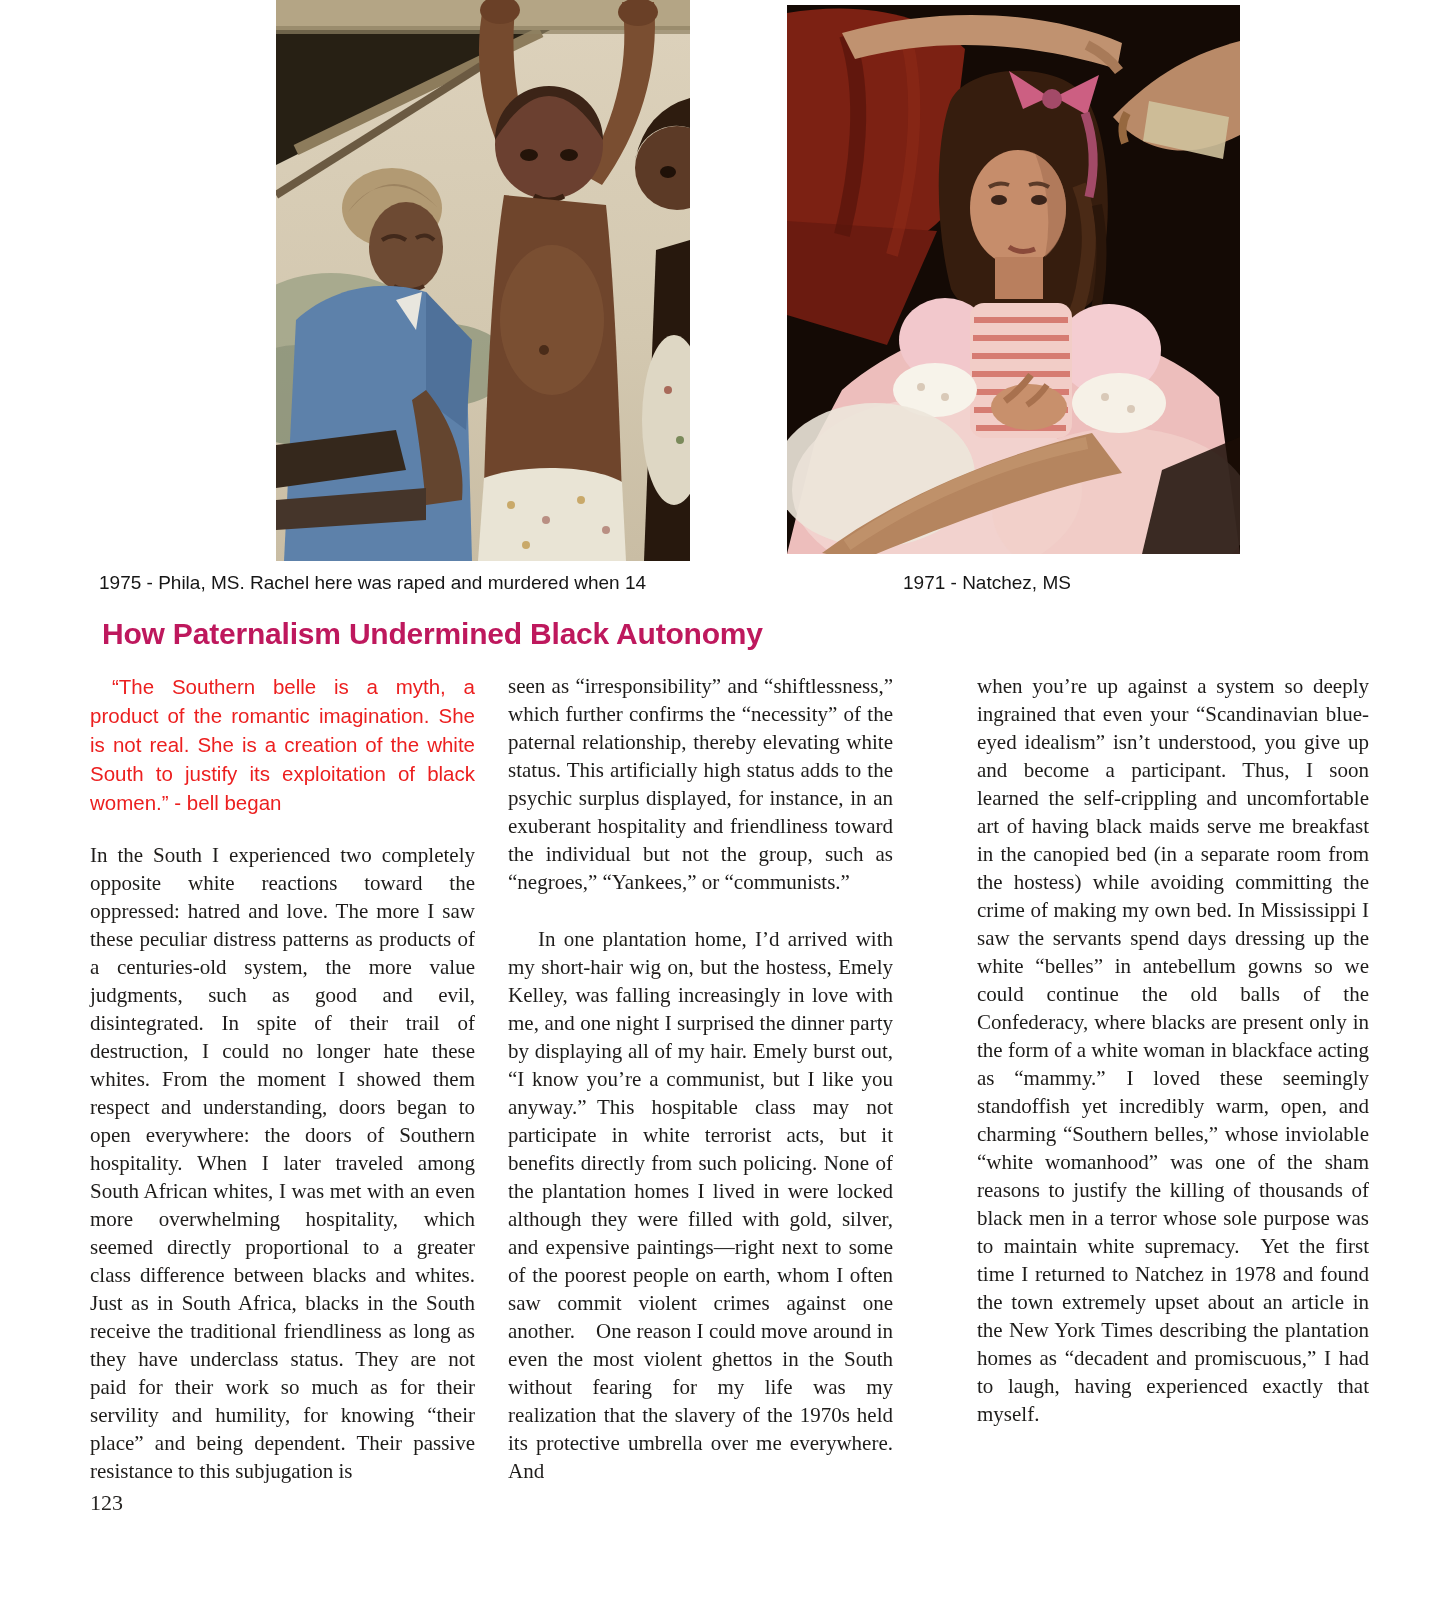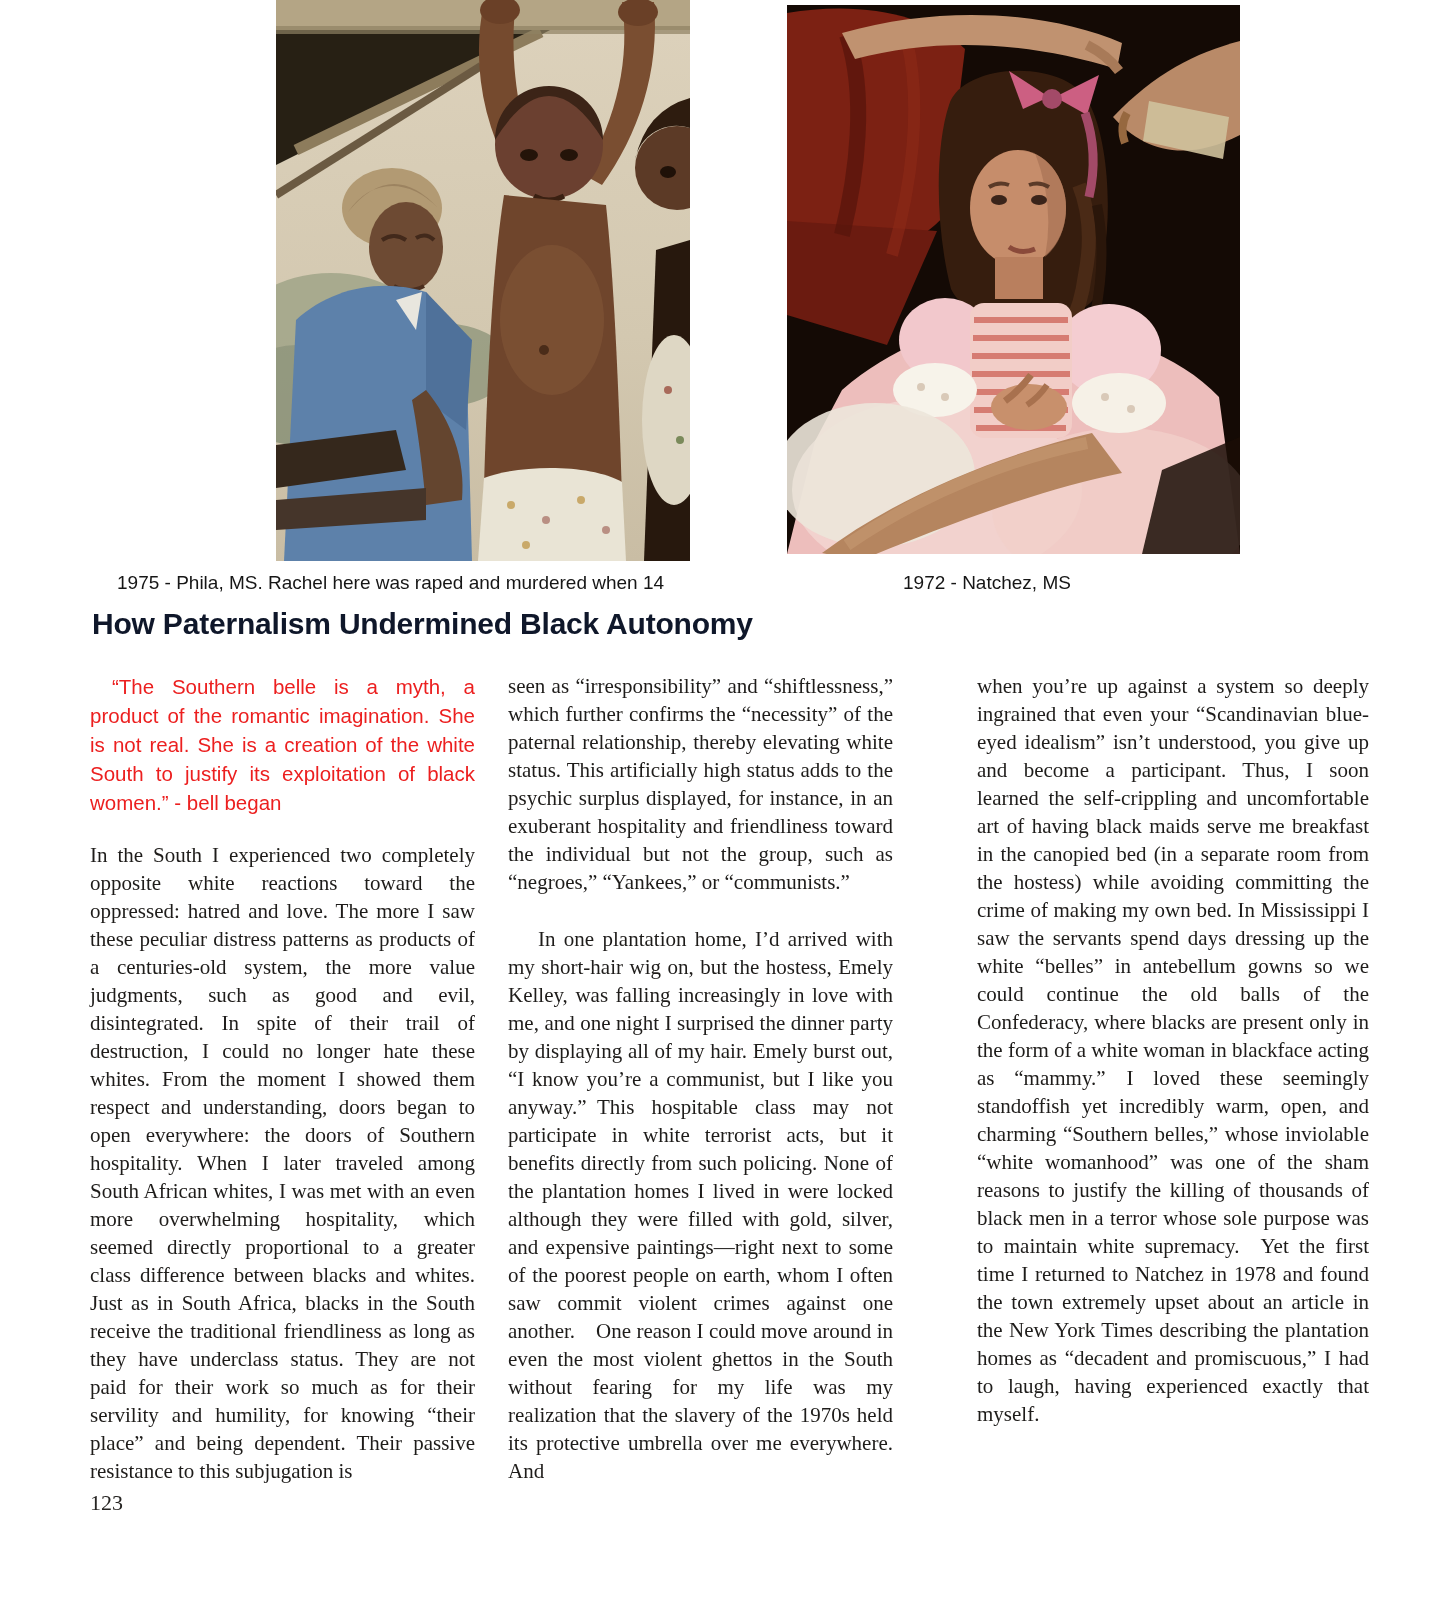--- a/index.html
+++ b/index.html
@@ -18,31 +18,31 @@
   .photo svg { display: block; width: 100%; height: 100%; }
   .photo-left  { left: 276px; top: 0;   width: 414px; height: 561px; }
   .photo-right { left: 787px; top: 5px; width: 453px; height: 549px; }
 
   .caption {
     position: absolute; top: 571px;
     font-family: "Liberation Sans", sans-serif;
     font-size: 19px; line-height: 24px;
     color: #161616;
   }
-  .caption-left  { left: 117px; }
+  .caption-left  { left: 99px; }
   .caption-right { left: 903px; }
 
   .title {
     position: absolute; left: 90px; top: 604px;
-    margin: 2px;
+    margin: 12px;
     font-family: "Liberation Sans", sans-serif;
     font-weight: 700;
     font-size: 30px; line-height: 36px;
     letter-spacing: -0.2px;
-    color: #0f172a;
+    color: #be185d;
   }
 
   .col { position: absolute; top: 672px; width: 385px; }
   .col1 { left: 90px;  }
   .col2 { left: 508px; }
   .col3 { left: 977px; width: 392px; }
 
   .quote {
     margin: 0;
     font-family: "Liberation Sans", sans-serif;
@@ -213,21 +213,21 @@
       <ellipse cx="88" cy="470" rx="100" ry="72" fill="#ece5da" opacity="0.9"></ellipse>
       <g>
         <path d="M35,548 C115,488 220,448 305,428 L335,468 C245,486 140,528 72,556 Z" fill="#b5855f"></path>
         <path d="M60,540 C140,485 230,452 300,438" stroke="#c79a72" stroke-width="12" fill="none" opacity="0.6"></path>
       </g>
       <path d="M375,465 L453,432 L453,549 L355,549 Z" fill="#1a0d06" opacity="0.85"></path>
     </svg>
   </figure>
 
   <div class="caption caption-left">1975 - Phila, MS. Rachel here was raped and murdered when 14</div>
-  <div class="caption caption-right">1972 - Natchez, MS</div>
+  <div class="caption caption-right">1971 - Natchez, MS</div>
 
   <h1 class="title">How Paternalism Undermined Black Autonomy</h1>
 
   <div class="col col1">
     <p class="quote">“The Southern belle is a myth, a product of the romantic imagination. She is not real. She is a creation of the white South to justify its exploitation of black women.” - bell began</p>
     <p class="body-p">In the South I experienced two completely opposite white reactions toward the oppressed: hatred and love. The more I saw these peculiar distress patterns as products of a centuries-old system, the more value judgments, such as good and evil, disintegrated. In spite of their trail of destruction, I could no longer hate these whites. From the moment I showed them respect and understanding, doors began to open everywhere: the doors of Southern hospitality. When I later traveled among South African whites, I was met with an even more overwhelming hospitality, which seemed directly proportional to a greater class difference between blacks and whites. Just as in South Africa, blacks in the South receive the traditional friendliness as long as they have underclass status. They are not paid for their work so much as for their servility and humility, for knowing “their place” and being dependent. Their passive resistance to this subjugation is</p>
   </div>
 
   <div class="col col2">
     <p class="body-p">seen as “irresponsibility” and “shiftlessness,” which further confirms the “necessity” of the paternal relationship, thereby elevating white status. This artificially high status adds to the psychic surplus displayed, for instance, in an exuberant hospitality and friendliness toward the individual but not the group, such as “negroes,” “Yankees,” or “communists.”</p>

